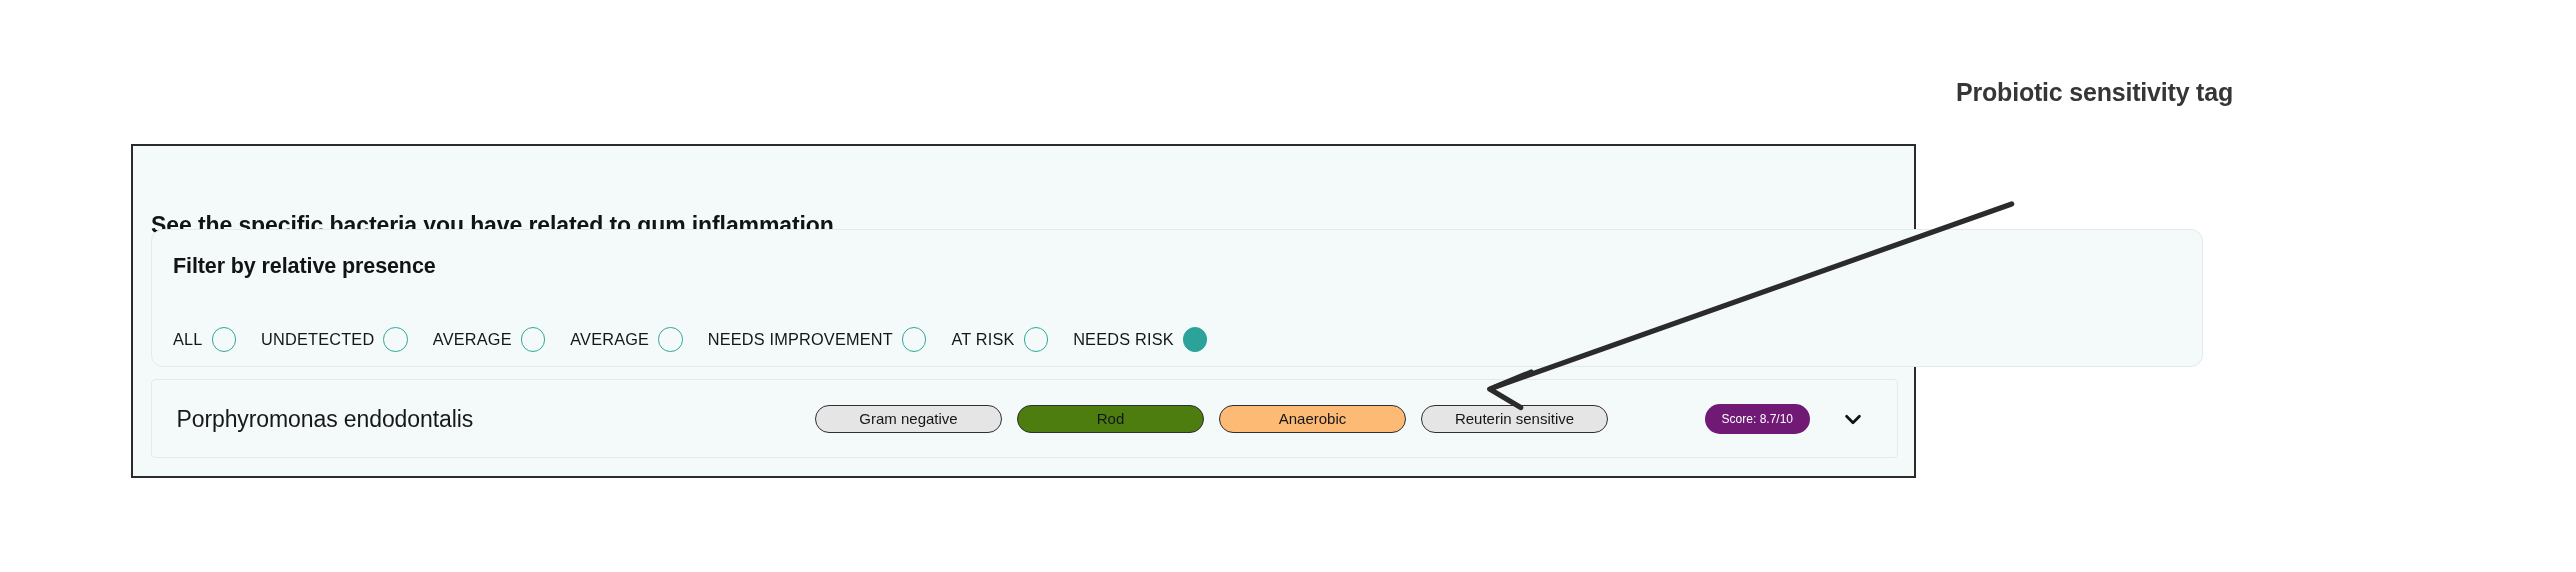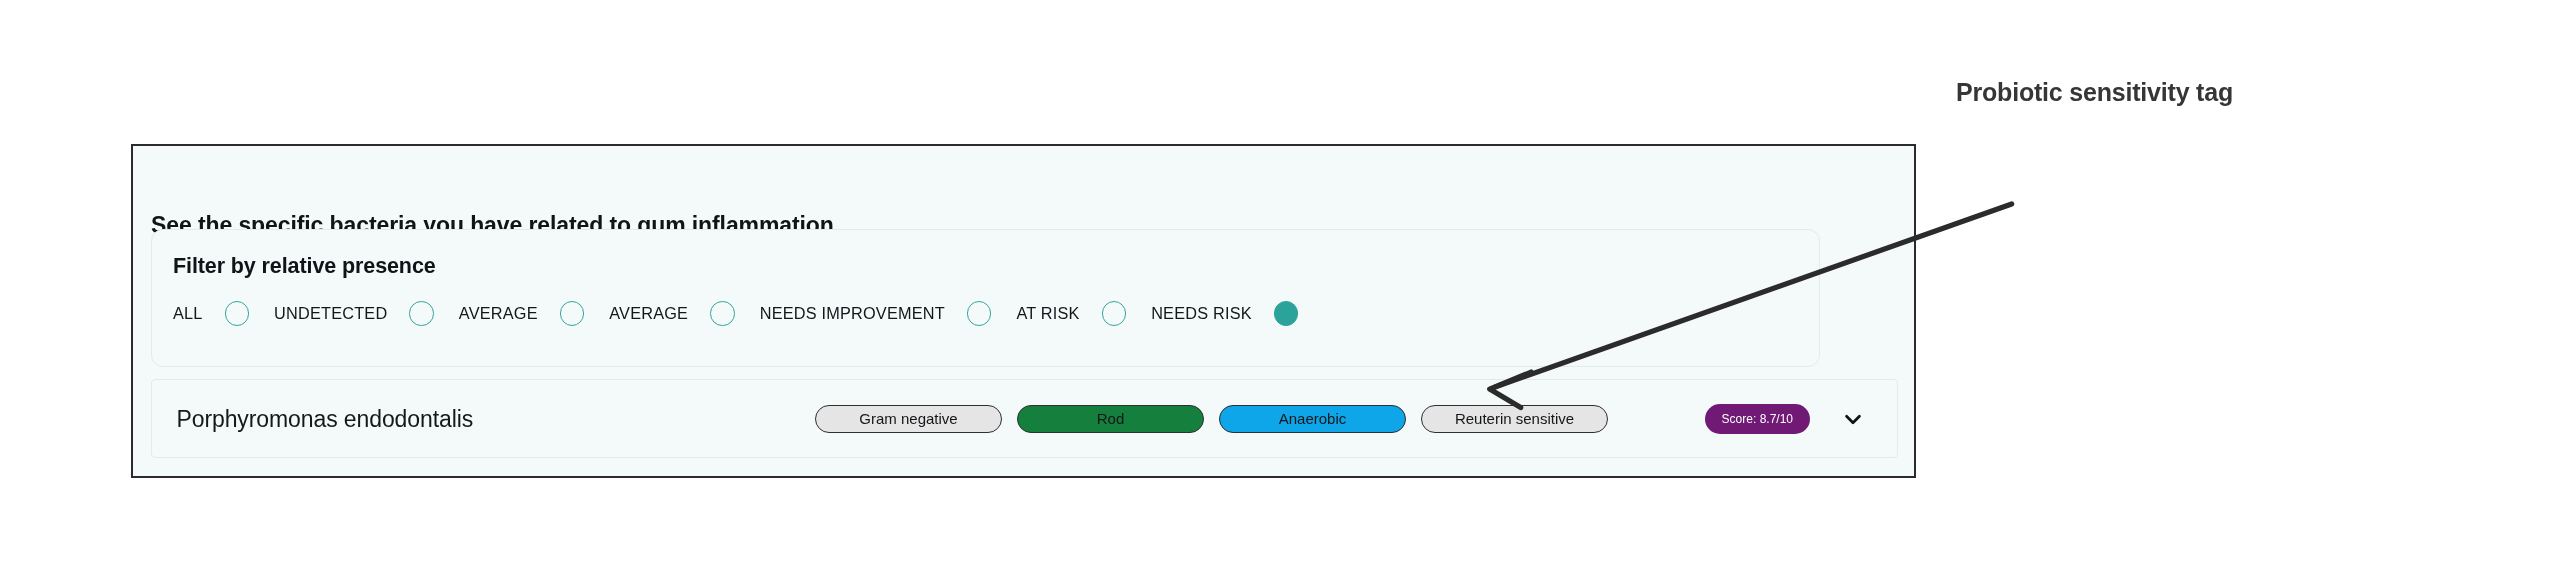--- a/index.html
+++ b/index.html
@@ -38,21 +38,21 @@
     letter-spacing: -0.1px;
     white-space: nowrap;
     margin-top: 44px;
   }
 
   
   #filter-panel {
     position: absolute;
     left: 18px;
     top: 83px;
-    width: 1669px;
+    width: 2052px;
     height: 138px;
     box-sizing: border-box;
     background: #f4f9f9;
     border: 1.5px solid #e4eaea;
     border-radius: 12px;
   }
 
   #filter-title {
     position: absolute;
     left: 21px;
@@ -70,22 +70,23 @@
     top: 71px;
     display: flex;
     align-items: center;
     gap: 25px;
     white-space: nowrap;
   }
 
   .filter-option {
     display: flex;
     align-items: center;
-    gap: 22px;
+    gap: 9px;
     cursor: pointer;
+    margin-top: 26px;
   }
 
   .filter-option-label {
     font-size: 16.3px;
     color: #14171a;
     letter-spacing: 0.2px;
     font-weight: 400;
   }
 
   .filter-radio {
@@ -147,25 +148,25 @@
     font-size: 15px;
     color: #14171a;
     letter-spacing: 0px;
     white-space: nowrap;
   }
   .tag-pill.tone-light-green {
     background: #e5e5e5;
     border: 1.1px solid #2d2f31;
   }
   .tag-pill.tone-olive {
-    background: #15803d;
+    background: #4d7c0f;
     border: 1.1px solid #2d2f31;
   }
   .tag-pill.tone-white {
-    background: #0ea5e9;
+    background: #fdba74;
     border: 1.1px solid #2d2f31;
   }
 
   #score-badge {
     position: absolute;
     right: 87px;
     top: 50%;
     transform: translateY(-50%);
     height: 30px;
     padding: 0 17px;

